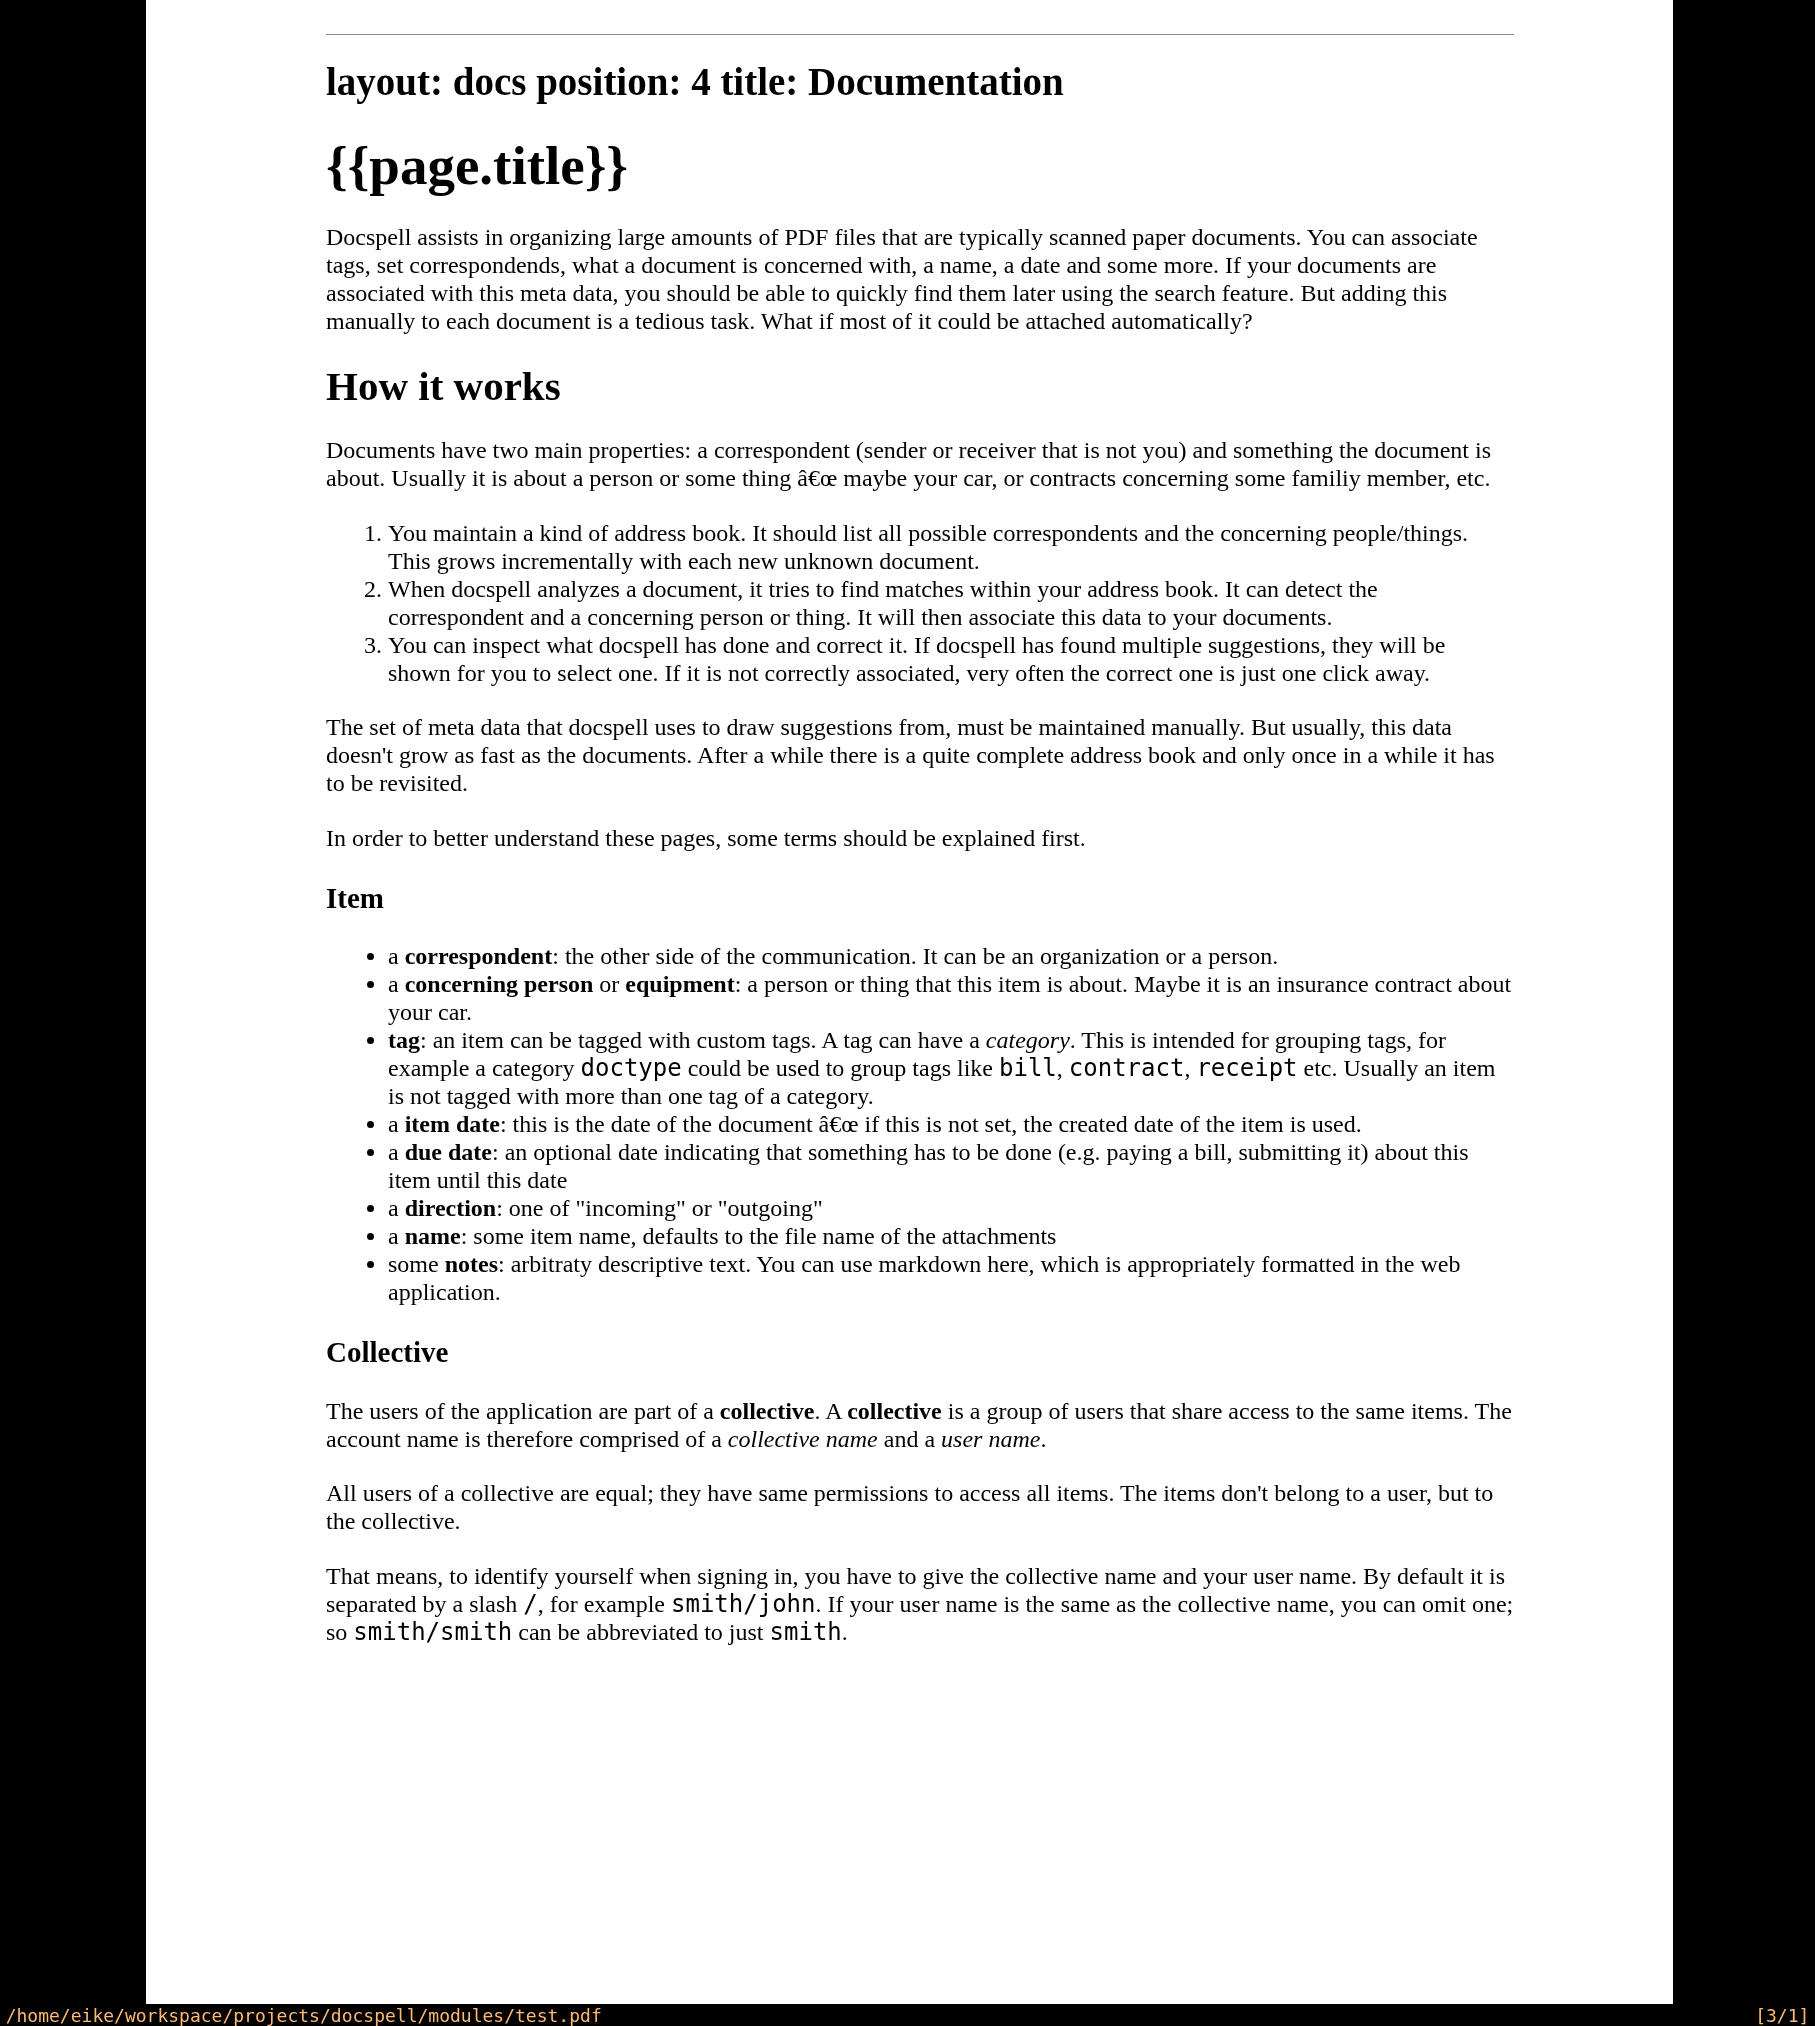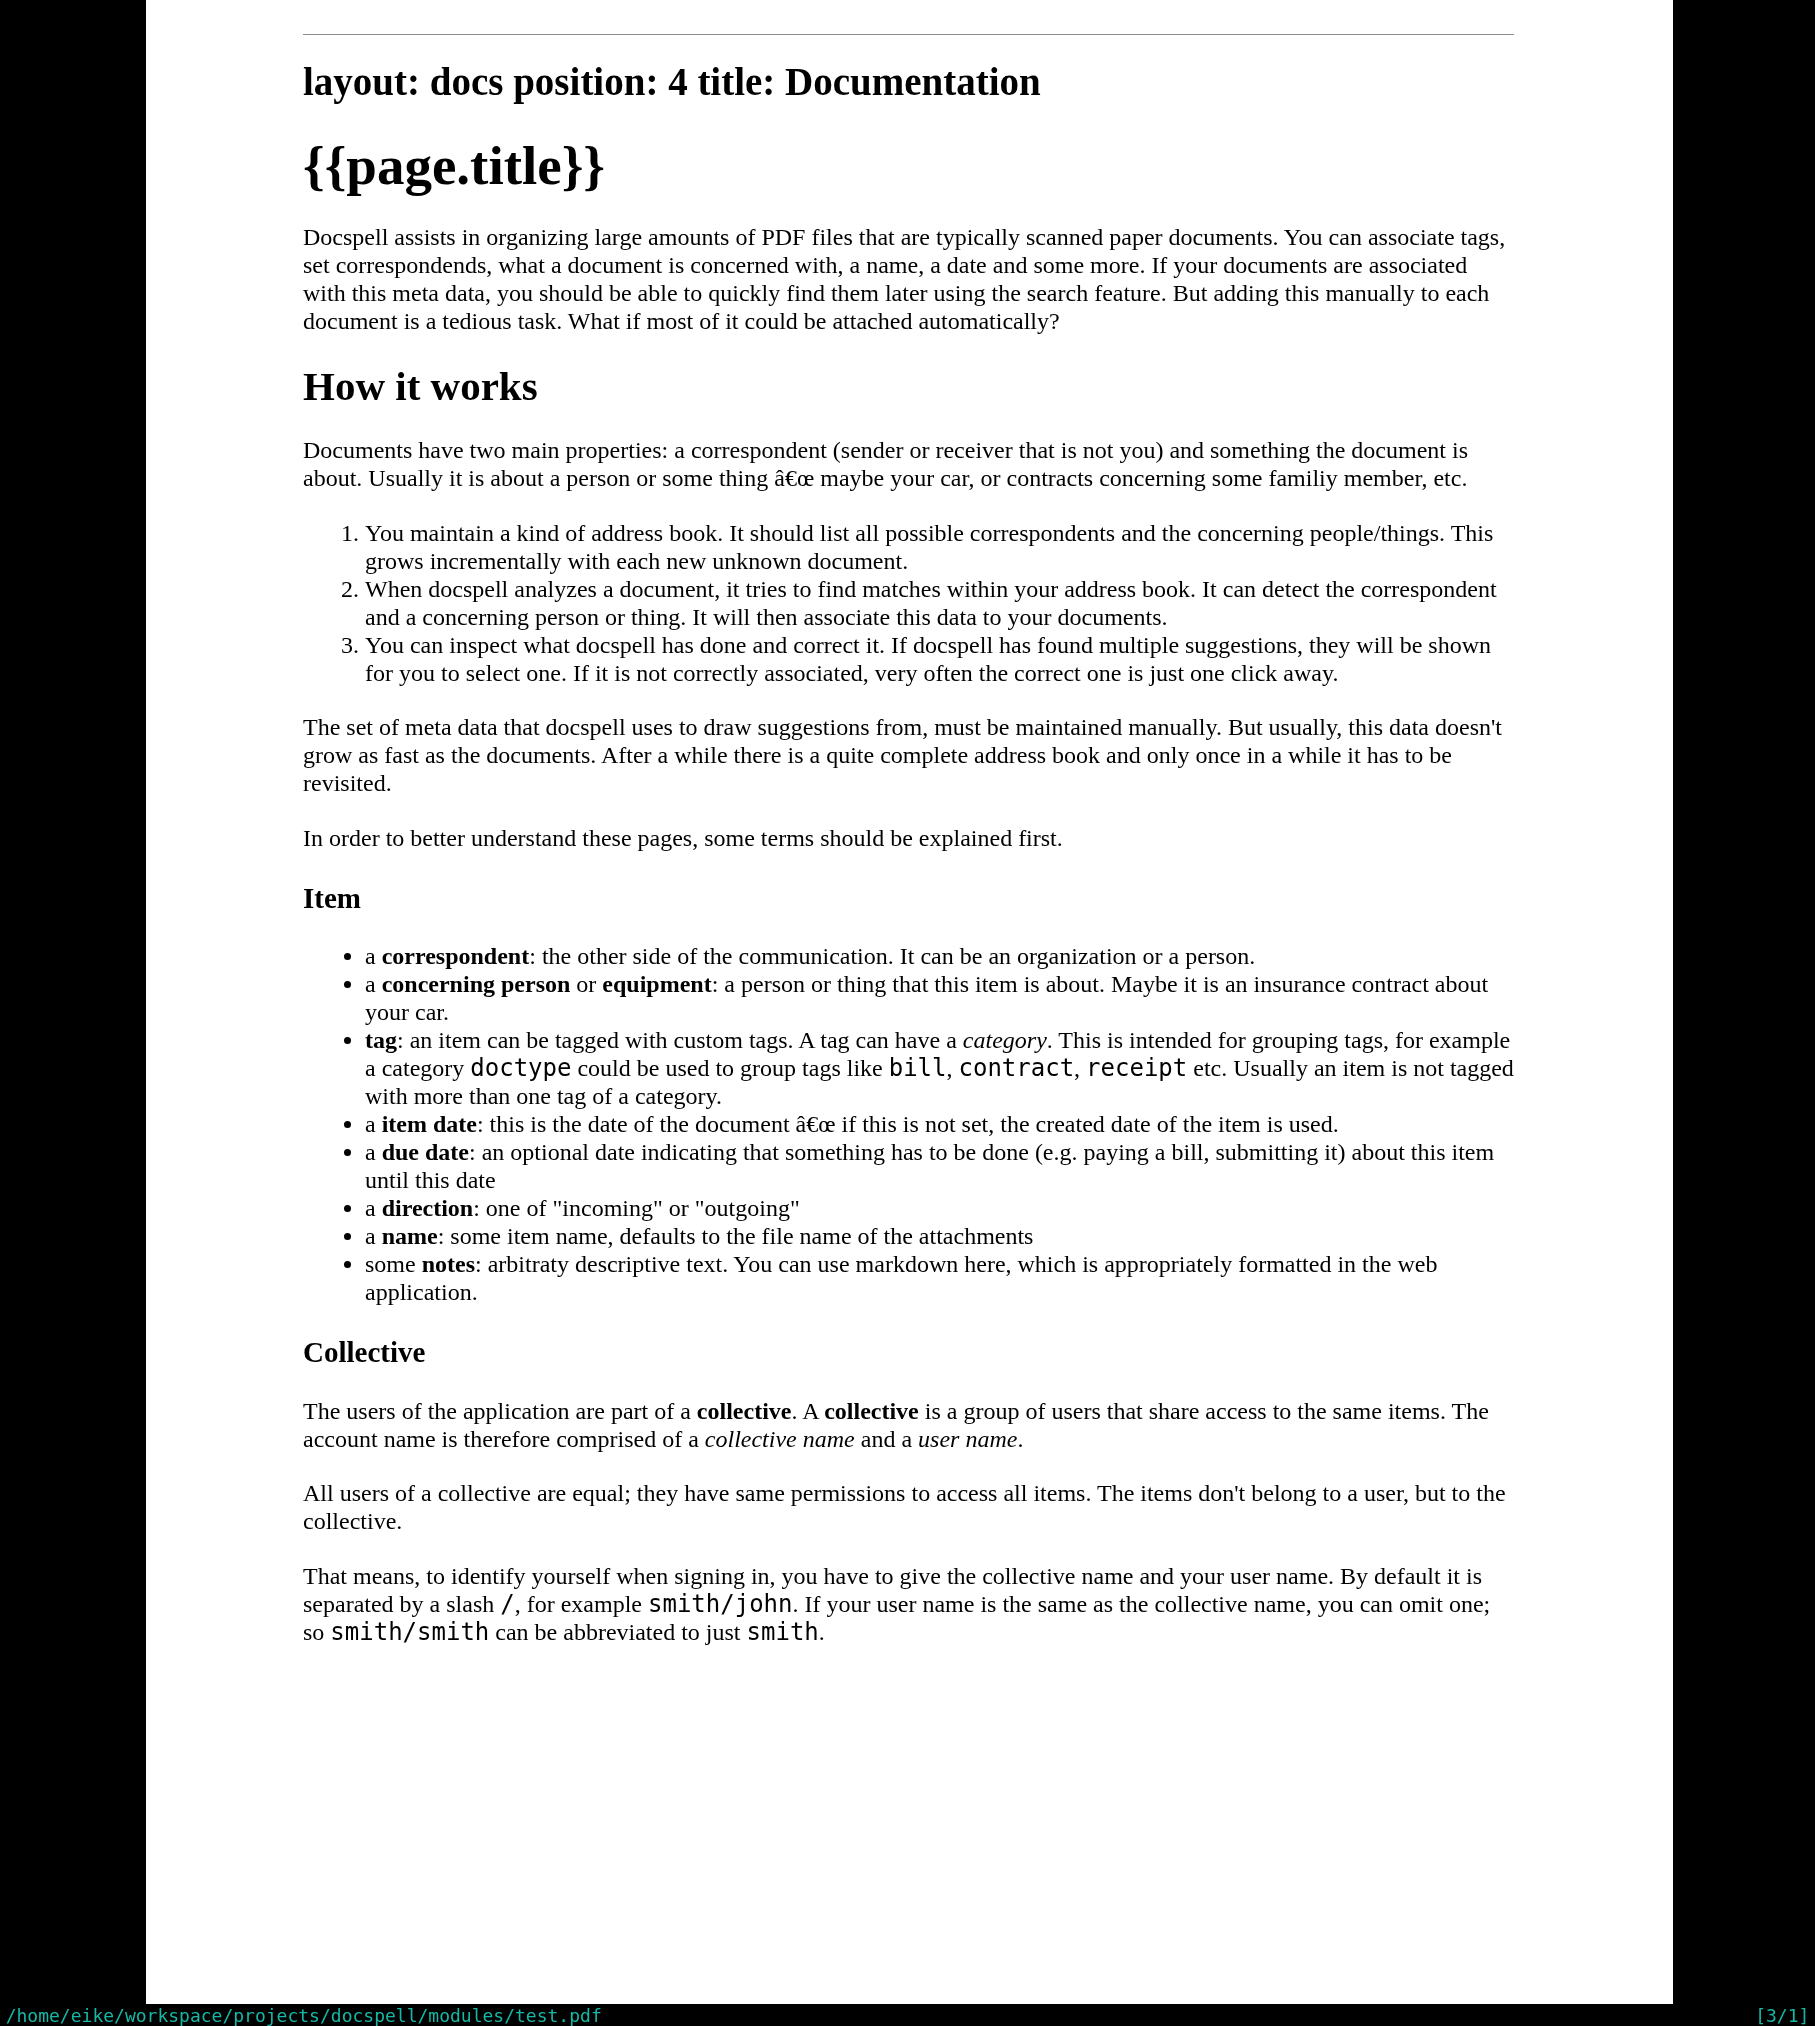--- a/index.html
+++ b/index.html
@@ -27,20 +27,21 @@
     width: 1527px;
     height: 2004px;
     background: #ffffff;
     overflow: hidden;
   }
   .content {
     padding: 34px 159px 0 157px;
     color: #000000;
     font-size: 24px;
     line-height: 28px;
+    margin-left: 23px;
   }
   .top-rule {
     border: none;
     border-top: 1.9px solid #8c8c8c;
     margin: 0;
   }
   .h-front {
     font-size: 39px;
     line-height: 47px;
     font-weight: bold;
@@ -77,21 +78,21 @@
   .i { font-style: italic; }
   .code {
     font-family: "DejaVu Sans Mono", monospace;
     font-size: 24px;
   }
   .statusbar {
     position: absolute;
     left: 0; right: 0; bottom: 0;
     height: 22px;
     background: #000000;
-    color: #14b8a6;
+    color: #fdba74;
     font-family: "DejaVu Sans Mono", monospace;
     font-size: 18px;
     display: flex;
     justify-content: space-between;
     align-items: center;
     padding: 0 5.7px;
     box-sizing: border-box;
     white-space: nowrap;
   }
 </style>

